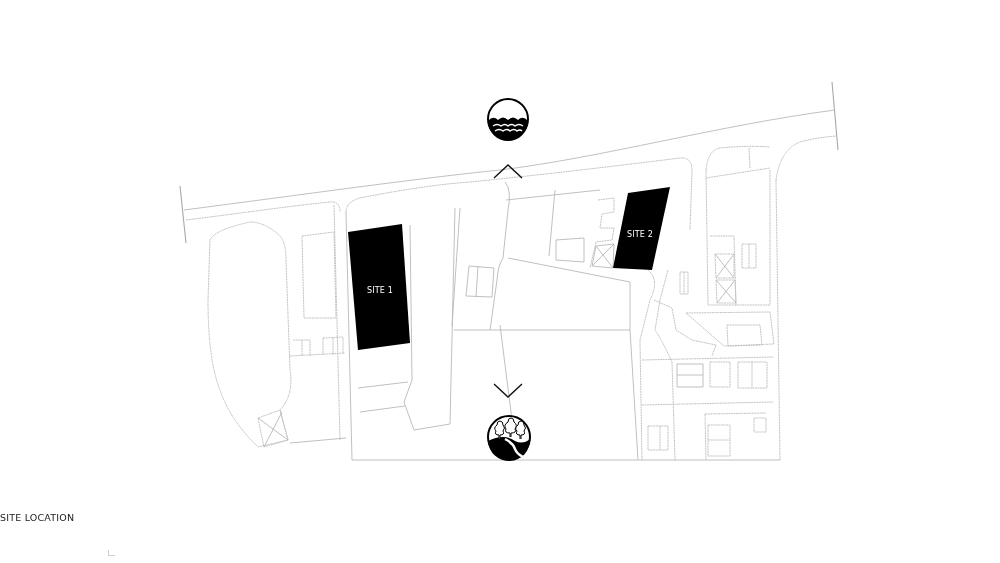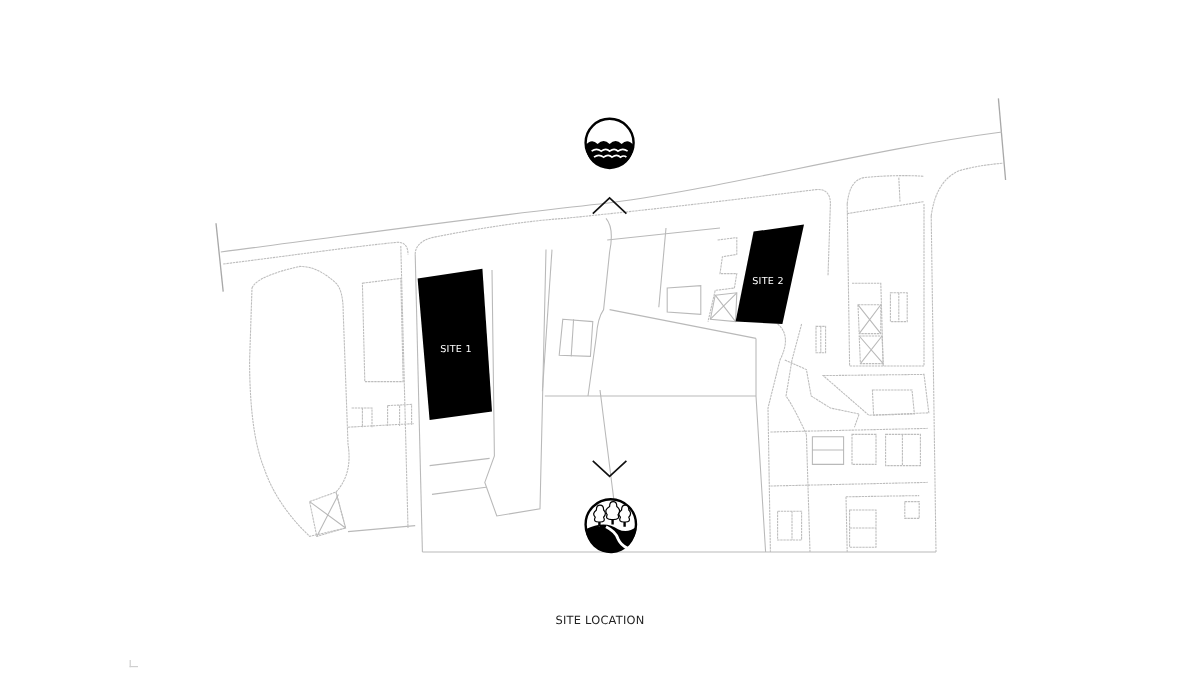--- a/index.html
+++ b/index.html
@@ -4,21 +4,21 @@
 <style>
   html, body { margin: 0; padding: 0; background: #ffffff; }
   body { width: 1000px; height: 563px; position: relative; overflow: hidden; font-family: "DejaVu Sans", sans-serif; }
   #map { position: absolute; left: 0; top: 0; width: 1000px; height: 563px; }
   .ln { fill: none; stroke: #b9b9b9; stroke-width: 0.9; }
   .ln-d { fill: none; stroke: #bdbdbd; stroke-width: 0.9; stroke-dasharray: 2 0.6; }
   .ln-b { fill: none; stroke: #a8a8a8; stroke-width: 1.1; }
   .site { fill: #000000; }
   .site-label { fill: #ffffff; font-family: "DejaVu Sans", sans-serif; font-size: 8px; letter-spacing: 0.2px; }
   .chev { fill: none; stroke: #111; stroke-width: 1.4; }
-  .caption { position: absolute; left: 0; width: 1000px; top: 512px; text-align: center; font-family: "DejaVu Sans", sans-serif; font-size: 9.5px; color: #222; letter-spacing: 0.2px; }
+  .caption { position: absolute; left: 0; width: 1000px; top: 512px; font-family: "DejaVu Sans", sans-serif; font-size: 9.5px; color: #222; letter-spacing: 0.2px; }
   .mark { position: absolute; left: 108px; top: 550px; width: 6px; height: 5px; border-left: 1px solid #cfcfcf; border-bottom: 1px solid #cfcfcf; }
 </style>
 </head>
 <body>
 
 <svg id="map" viewBox="0 0 1000 563" xmlns="http://www.w3.org/2000/svg">
 
   <g>
     <path class="ln-b" d="M180 186 L186 243"></path>
     <path class="ln-b" d="M832 82 L838 150"></path>

